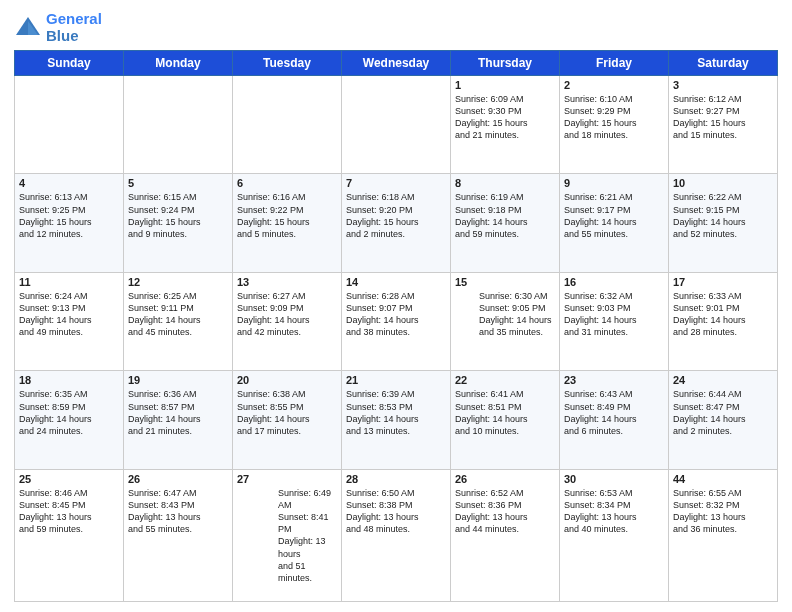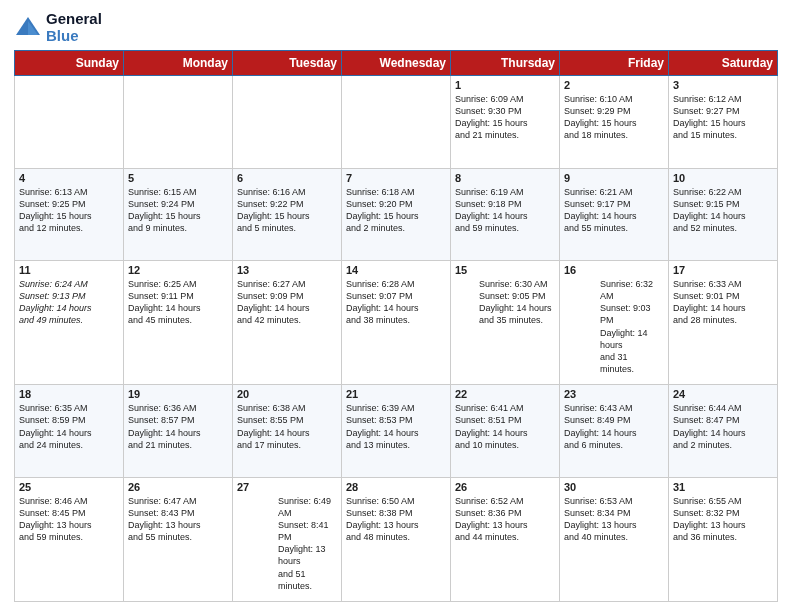--- a/index.html
+++ b/index.html
@@ -47,26 +47,26 @@
       color: #444;
     }
     .calendar {
       flex: 1;
       border: 1px solid #ccc;
       border-collapse: collapse;
       width: 100%;
       table-layout: fixed;
     }
     .calendar thead tr th {
-      background-color: #b91c1c;
+      background-color: #1d4ed8;
       color: #fff;
       font-size: 12px;
       font-weight: bold;
       padding: 5px 4px;
-      text-align: right;
+      text-align: center;
       border: 1px solid #2d6aa8;
     }
     .calendar tbody tr td {
       border: 1px solid #ccc;
       vertical-align: top;
       padding: 3px 4px;
       font-size: 9.5px;
       color: #222;
       width: calc(100% / 7);
       height: 88px;
@@ -94,21 +94,21 @@
 <body>
 
 <div class="page">
   <div class="header">
     <div class="logo">
       <svg class="logo-icon" viewBox="0 0 28 28">
         <polygon points="14,4 26,22 2,22" fill="#3a7abf"></polygon>
         <polygon points="14,8 24,22 14,22" fill="#5ba0e0" opacity="0.5"></polygon>
       </svg>
       <div>
-        <div style="font-size:15px;font-weight:bold;color:#0f172a;">General</div>
+        <div style="font-size:15px;font-weight:bold;color:#3b82f6;">General</div>
         <div style="font-size:15px;font-weight:bold;color:#3a7abf;">Blue</div>
       </div>
     </div>
     <div class="title-block">
       <h1></h1>
       <h2></h2>
     </div>
   </div>
 
   <table class="calendar">
@@ -198,21 +198,21 @@
             <span class="day-number">10</span>
             <div class="day-info" style="white-space: pre-line;">Sunrise: 6:22 AM
 Sunset: 9:15 PM
 Daylight: 14 hours
 and 52 minutes.</div>
           </td>
         </tr>
         <tr>
           <td>
             <span class="day-number">11</span>
-            <div class="day-info" style="white-space: pre-line; font-style: italic;">Sunrise: 6:24 AM
+            <div class="day-info" style="white-space: pre-line;">Sunrise: 6:24 AM
 Sunset: 9:13 PM
 Daylight: 14 hours
 and 49 minutes.</div>
           </td>
           <td>
             <span class="day-number">12</span>
             <div class="day-info" style="white-space: pre-line;">Sunrise: 6:25 AM
 Sunset: 9:11 PM
 Daylight: 14 hours
 and 45 minutes.</div>
@@ -233,21 +233,21 @@
           </td>
           <td>
             <span class="day-number">15</span>
             <div class="day-info" style="white-space: pre-line; margin-left: 24px;">Sunrise: 6:30 AM
 Sunset: 9:05 PM
 Daylight: 14 hours
 and 35 minutes.</div>
           </td>
           <td>
             <span class="day-number">16</span>
-            <div class="day-info" style="white-space: pre-line; margin-left: 36px;">Sunrise: 6:32 AM
+            <div class="day-info" style="white-space: pre-line;">Sunrise: 6:32 AM
 Sunset: 9:03 PM
 Daylight: 14 hours
 and 31 minutes.</div>
           </td>
           <td>
             <span class="day-number">17</span>
             <div class="day-info" style="white-space: pre-line;">Sunrise: 6:33 AM
 Sunset: 9:01 PM
 Daylight: 14 hours
 and 28 minutes.</div>
@@ -341,21 +341,21 @@
 and 44 minutes.</div>
           </td>
           <td>
             <span class="day-number">30</span>
             <div class="day-info" style="white-space: pre-line;">Sunrise: 6:53 AM
 Sunset: 8:34 PM
 Daylight: 13 hours
 and 40 minutes.</div>
           </td>
           <td>
-            <span class="day-number">31</span>
+            <span class="day-number">44</span>
             <div class="day-info" style="white-space: pre-line;">Sunrise: 6:55 AM
 Sunset: 8:32 PM
 Daylight: 13 hours
 and 36 minutes.</div>
           </td>
         </tr>
       </tbody>
   </table>
 </div>
 

